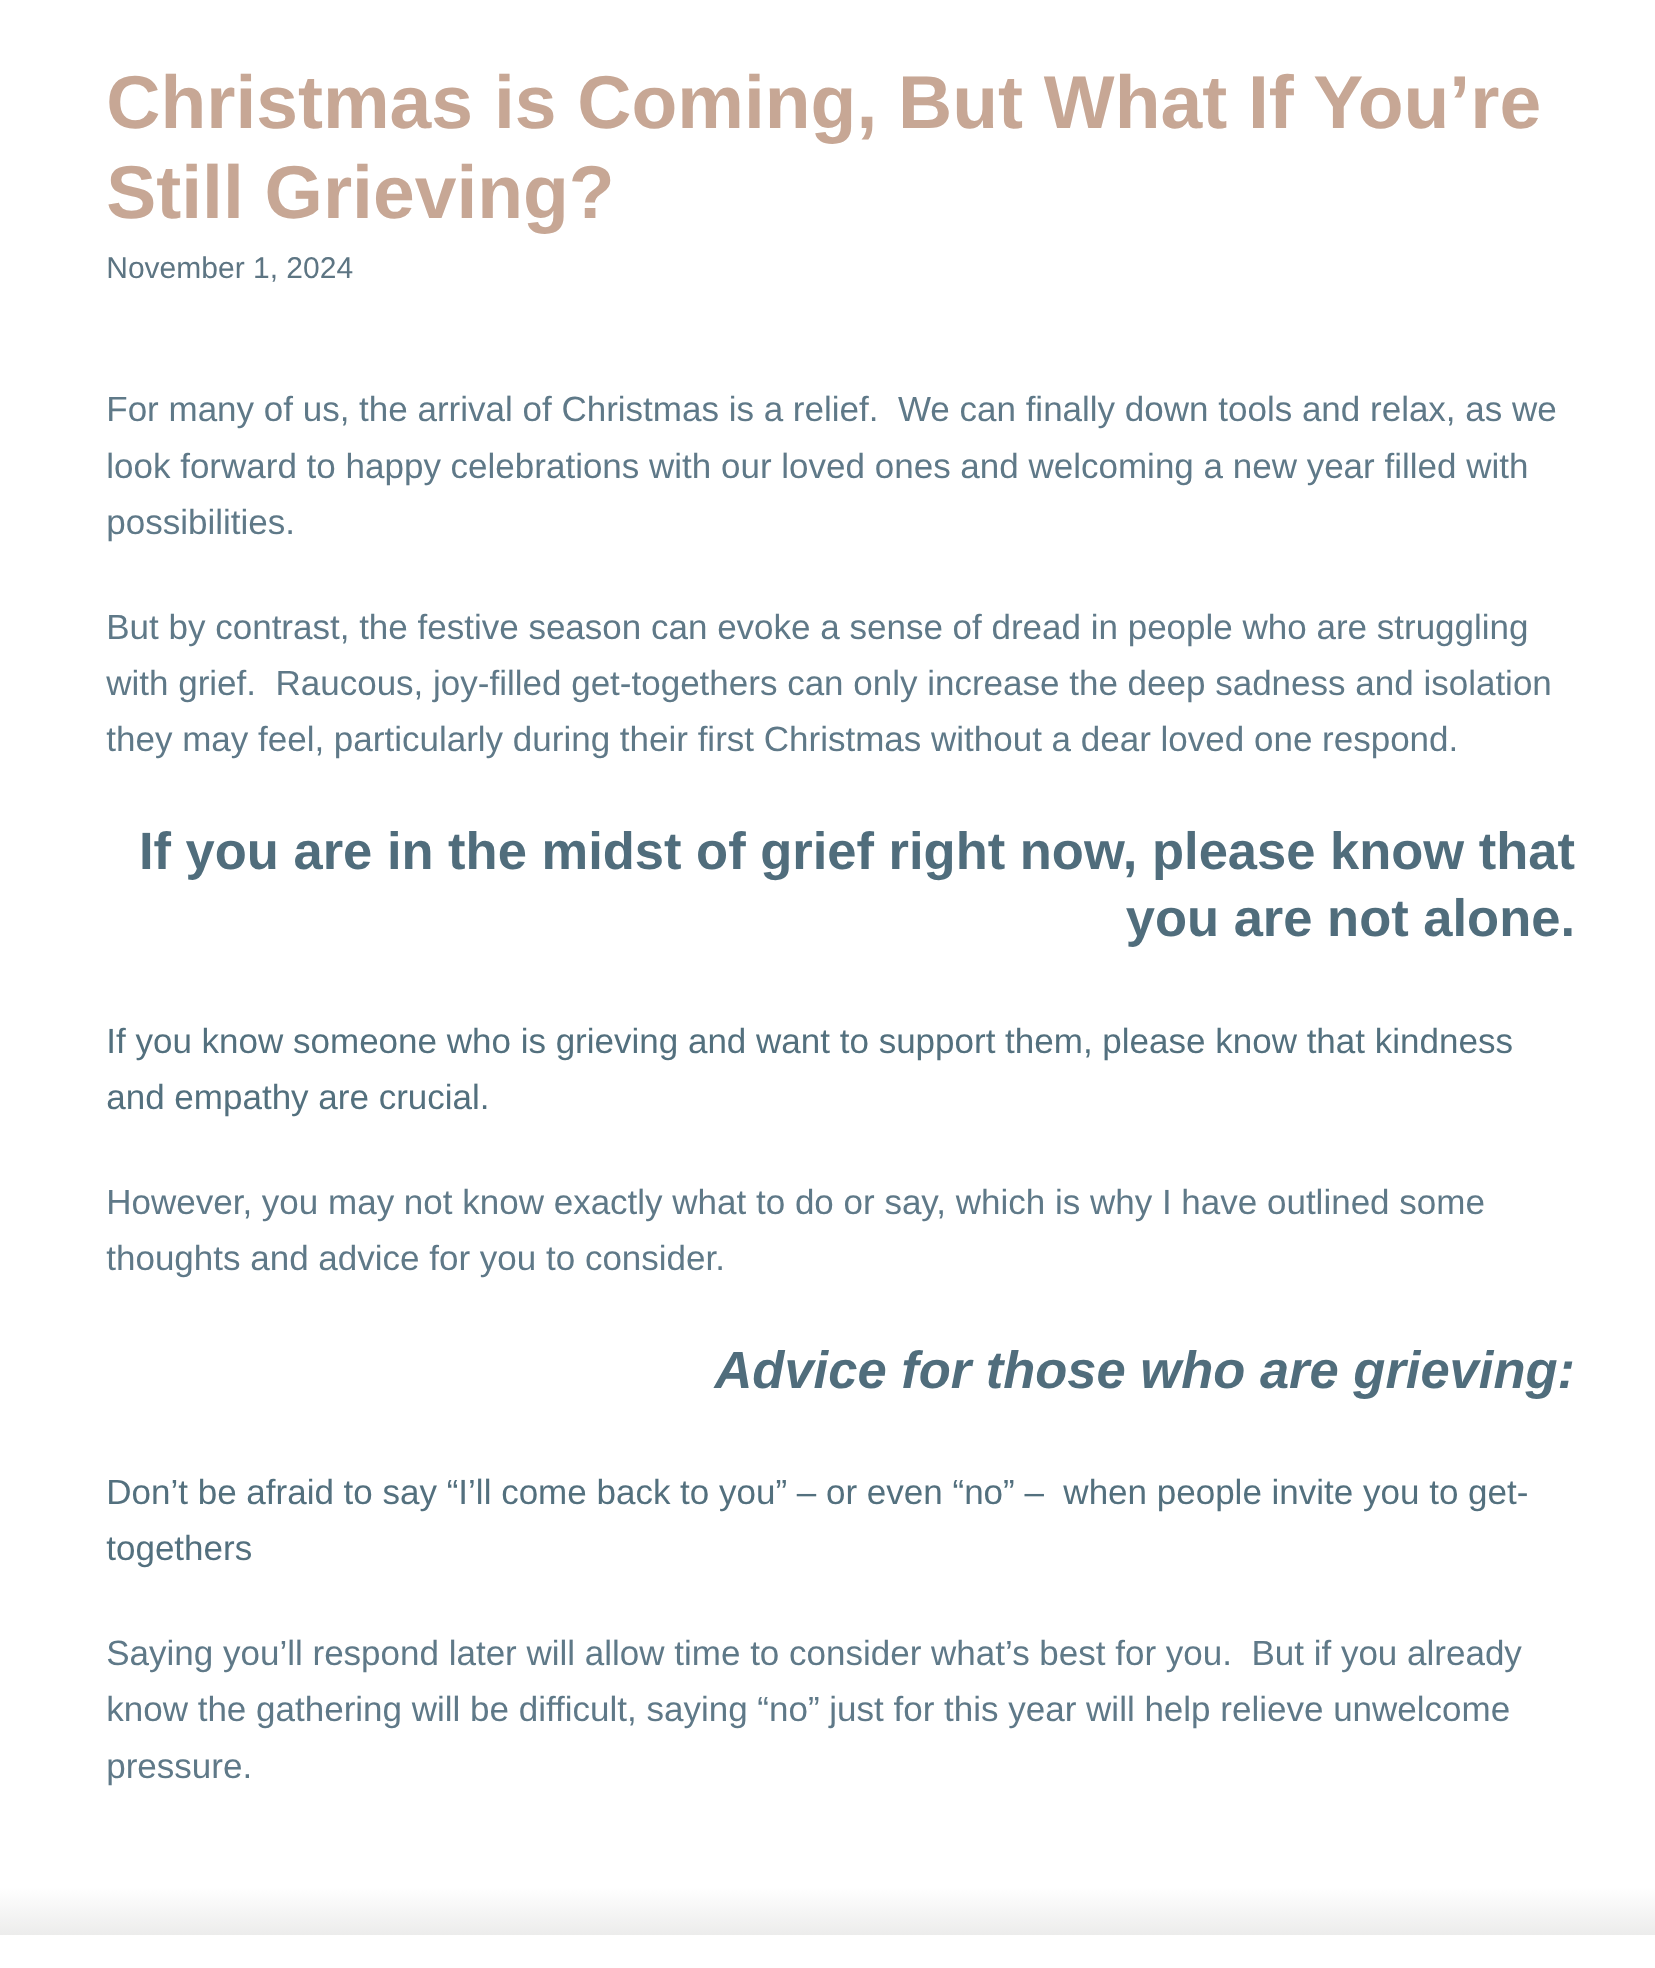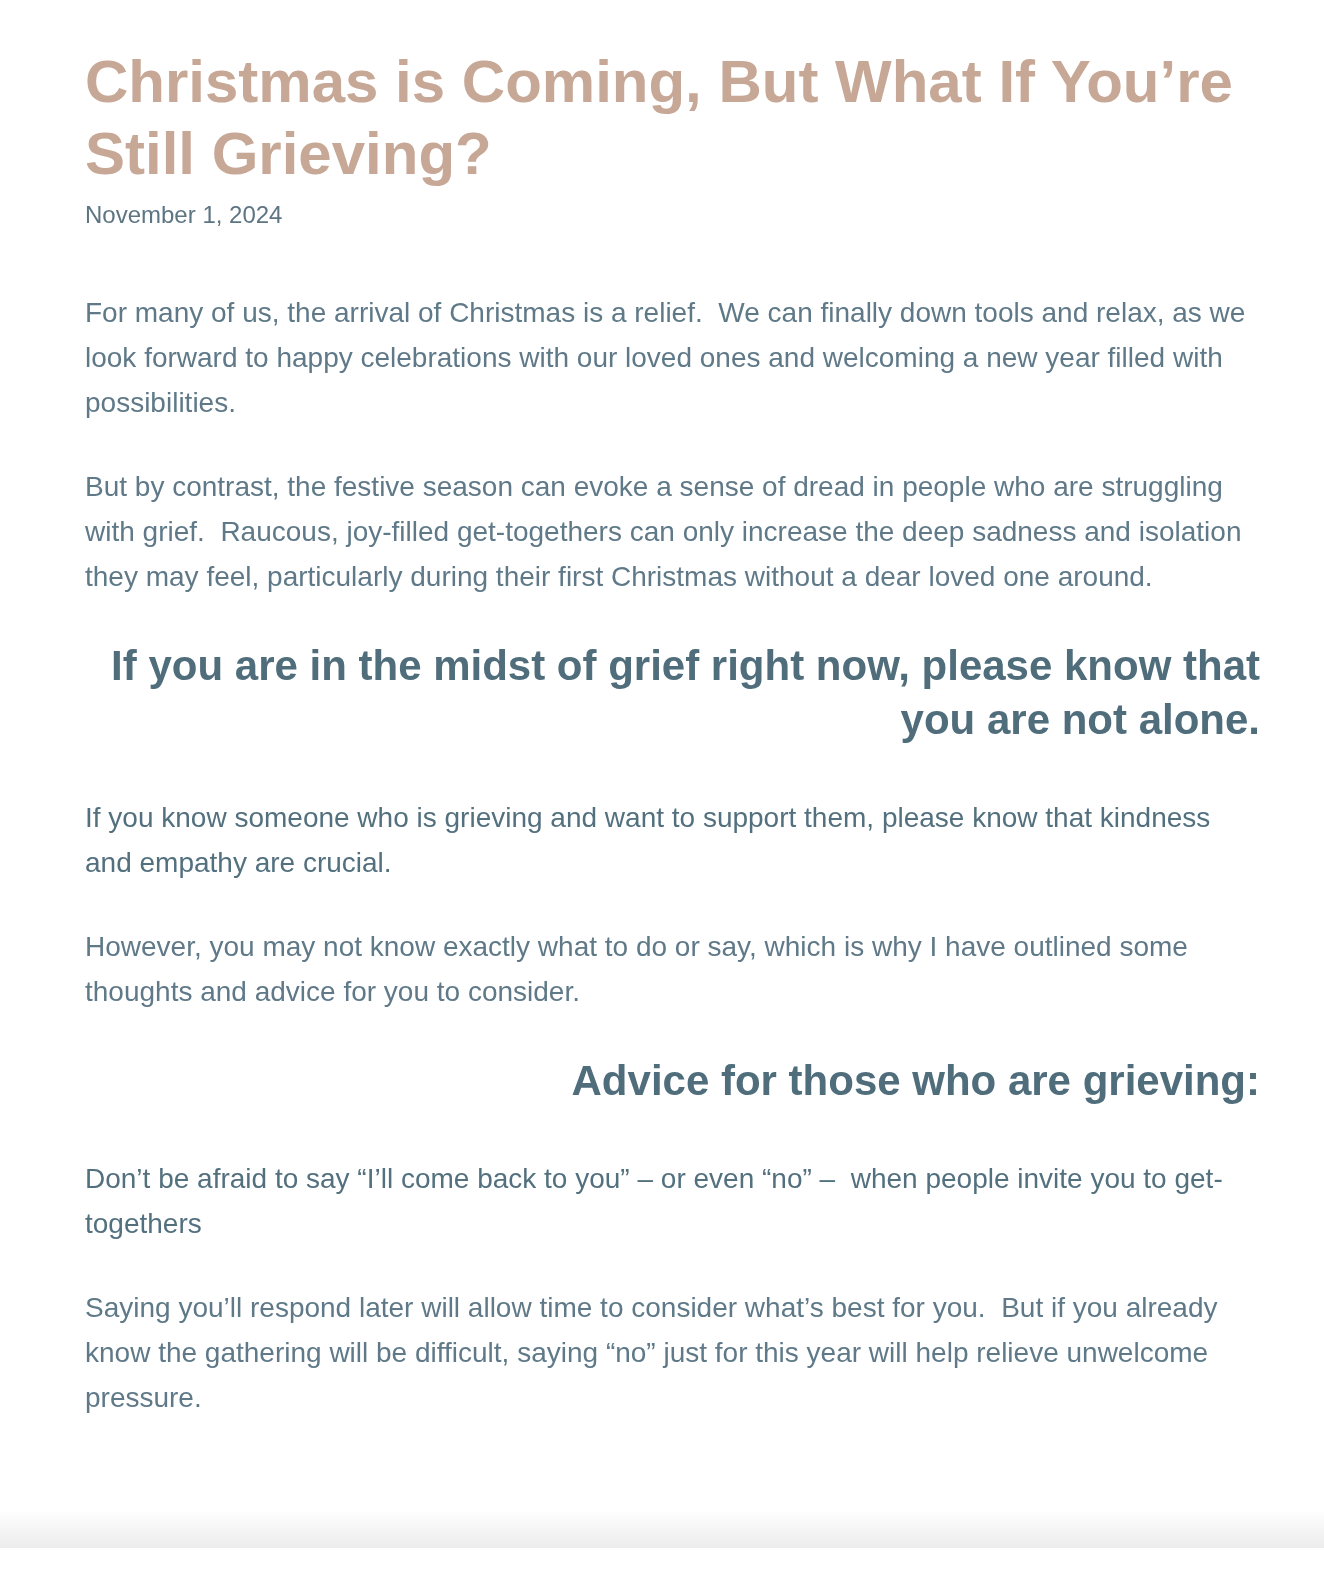--- a/index.html
+++ b/index.html
@@ -41,57 +41,57 @@
     line-height: 34px;
     font-weight: normal;
   }
   .body-p {
     color: var(--c-body);
     font-size: 28px;
     line-height: 45px;
     margin: 0 0 39px 0;
     white-space: pre-wrap;
   }
-  .body-p.first { margin-top: 58px; }
+  .body-p.first { margin-top: 73px; }
   .body-p.bold {
     color: var(--c-bold);
     font-weight: normal;
     margin-top: 48px;
   }
   .subheading {
     color: var(--c-heading);
     font-size: 42px;
     font-weight: bold;
     line-height: 54px;
     margin: 40px 0 27px 0;
     white-space: pre-wrap;
     text-align: right;
   }
-  .subheading.italic { }
+  .subheading.italic { font-style: italic; }
   .bottom-fade {
     position: absolute;
     left: 0; right: 0; bottom: 0;
     height: 38px;
     background: linear-gradient(to bottom, rgba(120,120,115,0) 0%, rgba(120,120,115,0.14) 100%);
     pointer-events: none;
   }
 </style>
 </head>
 <body>
 
 <div class="page">
   <article class="article">
 
     <h1 class="title">Christmas is Coming, But What If You’re Still Grieving?</h1>
 
     <div class="date">November 1, 2024</div>
 
     <p class="body-p first">For many of us, the arrival of Christmas is a relief.  We can finally down tools and relax, as we look forward to happy celebrations with our loved ones and welcoming a new year filled with possibilities.</p>
 
-    <p class="body-p">But by contrast, the festive season can evoke a sense of dread in people who are struggling with grief.  Raucous, joy-filled get-togethers can only increase the deep sadness and isolation they may feel, particularly during their first Christmas without a dear loved one around.</p>
+    <p class="body-p">But by contrast, the festive season can evoke a sense of dread in people who are struggling with grief.  Raucous, joy-filled get-togethers can only increase the deep sadness and isolation they may feel, particularly during their first Christmas without a dear loved one respond.</p>
 
     <h2 class="subheading">If you are in the midst of grief right now, please know that you are not alone.</h2>
 
 
     <p class="body-p bold">If you know someone who is grieving and want to support them, please know that kindness and empathy are crucial.</p>
 
     <p class="body-p">However, you may not know exactly what to do or say, which is why I have outlined some thoughts and advice for you to consider.</p>
 
     <h2 class="subheading italic">Advice for those who are grieving:</h2>
 

